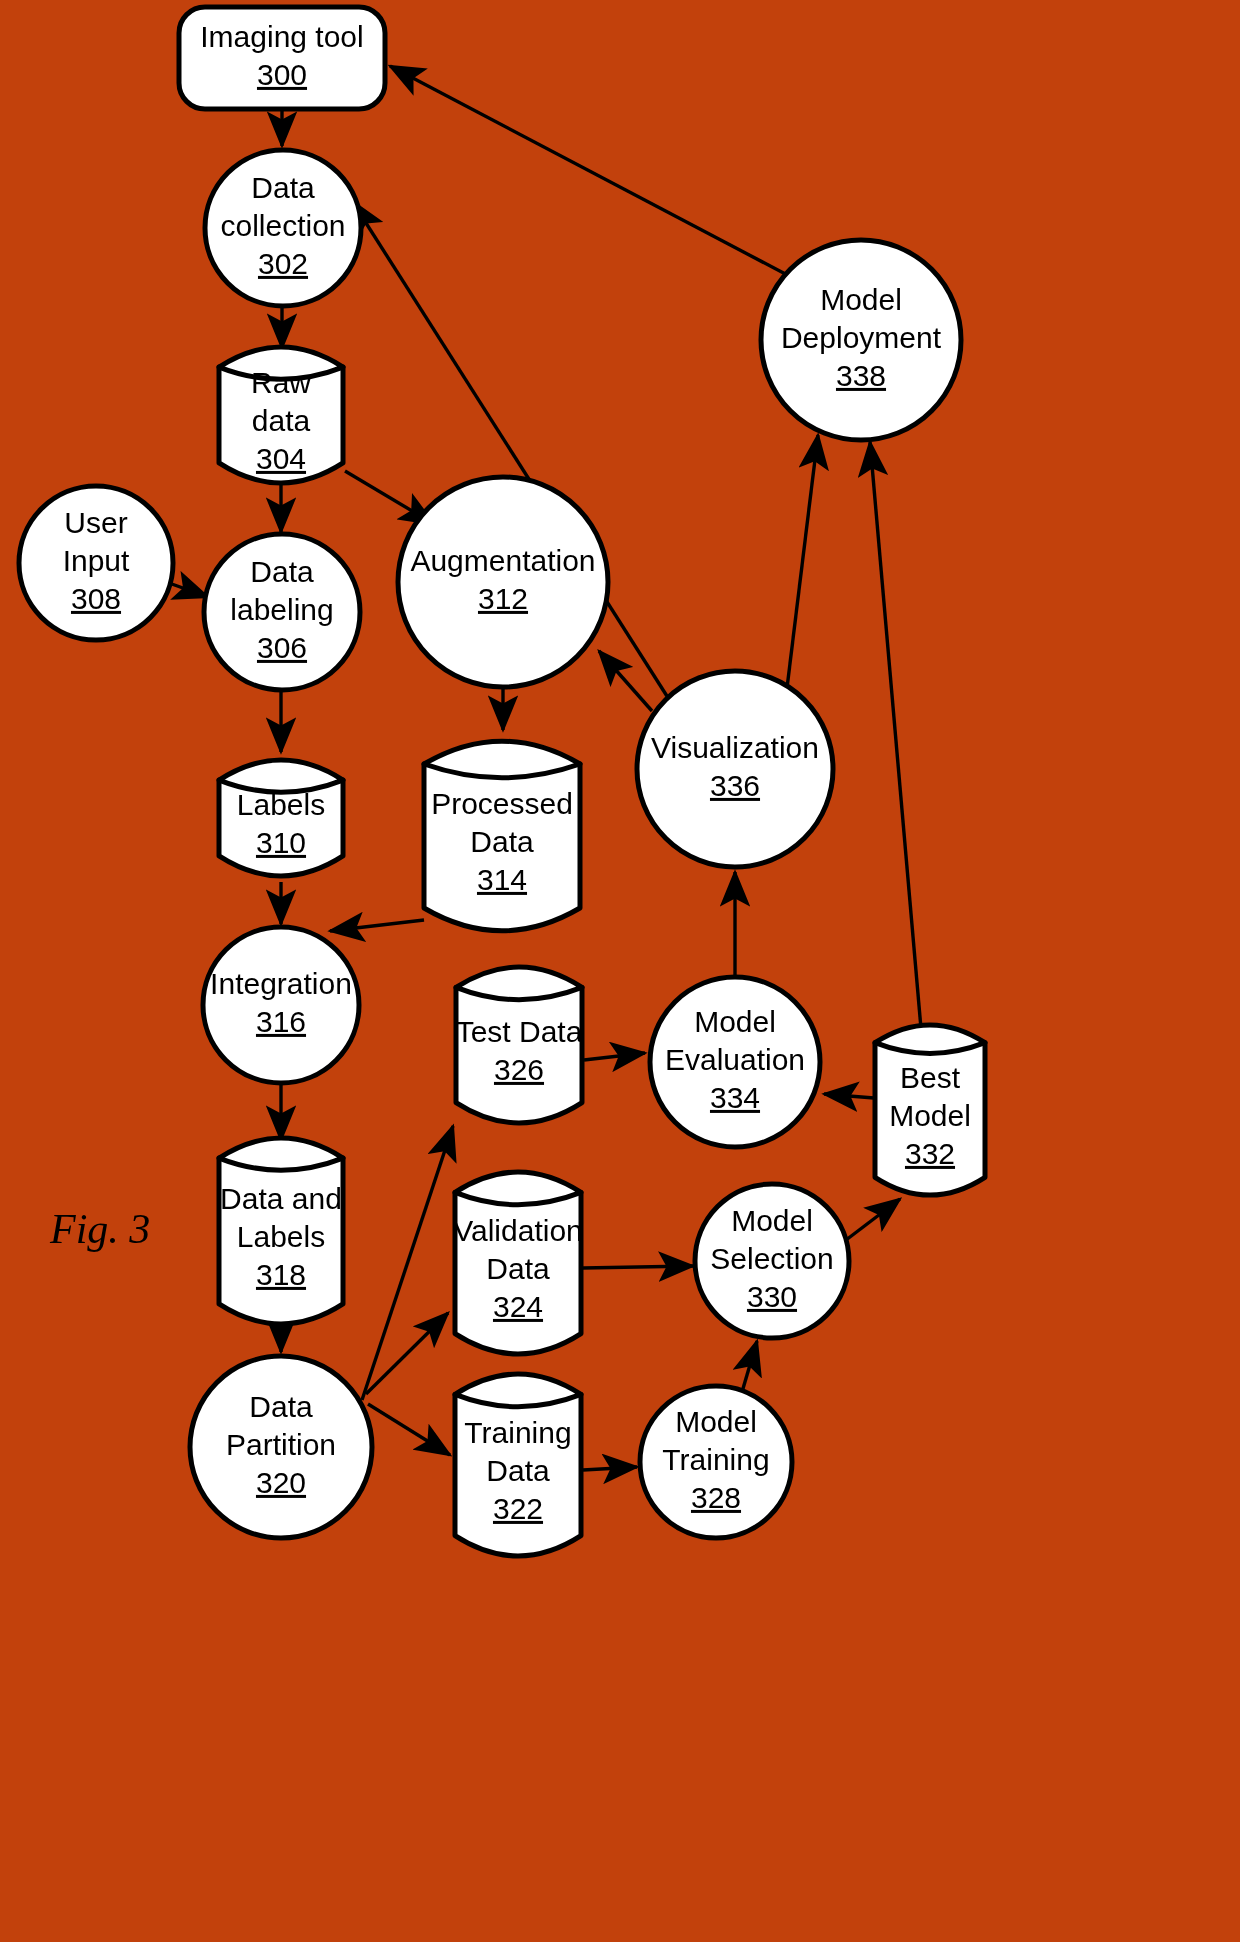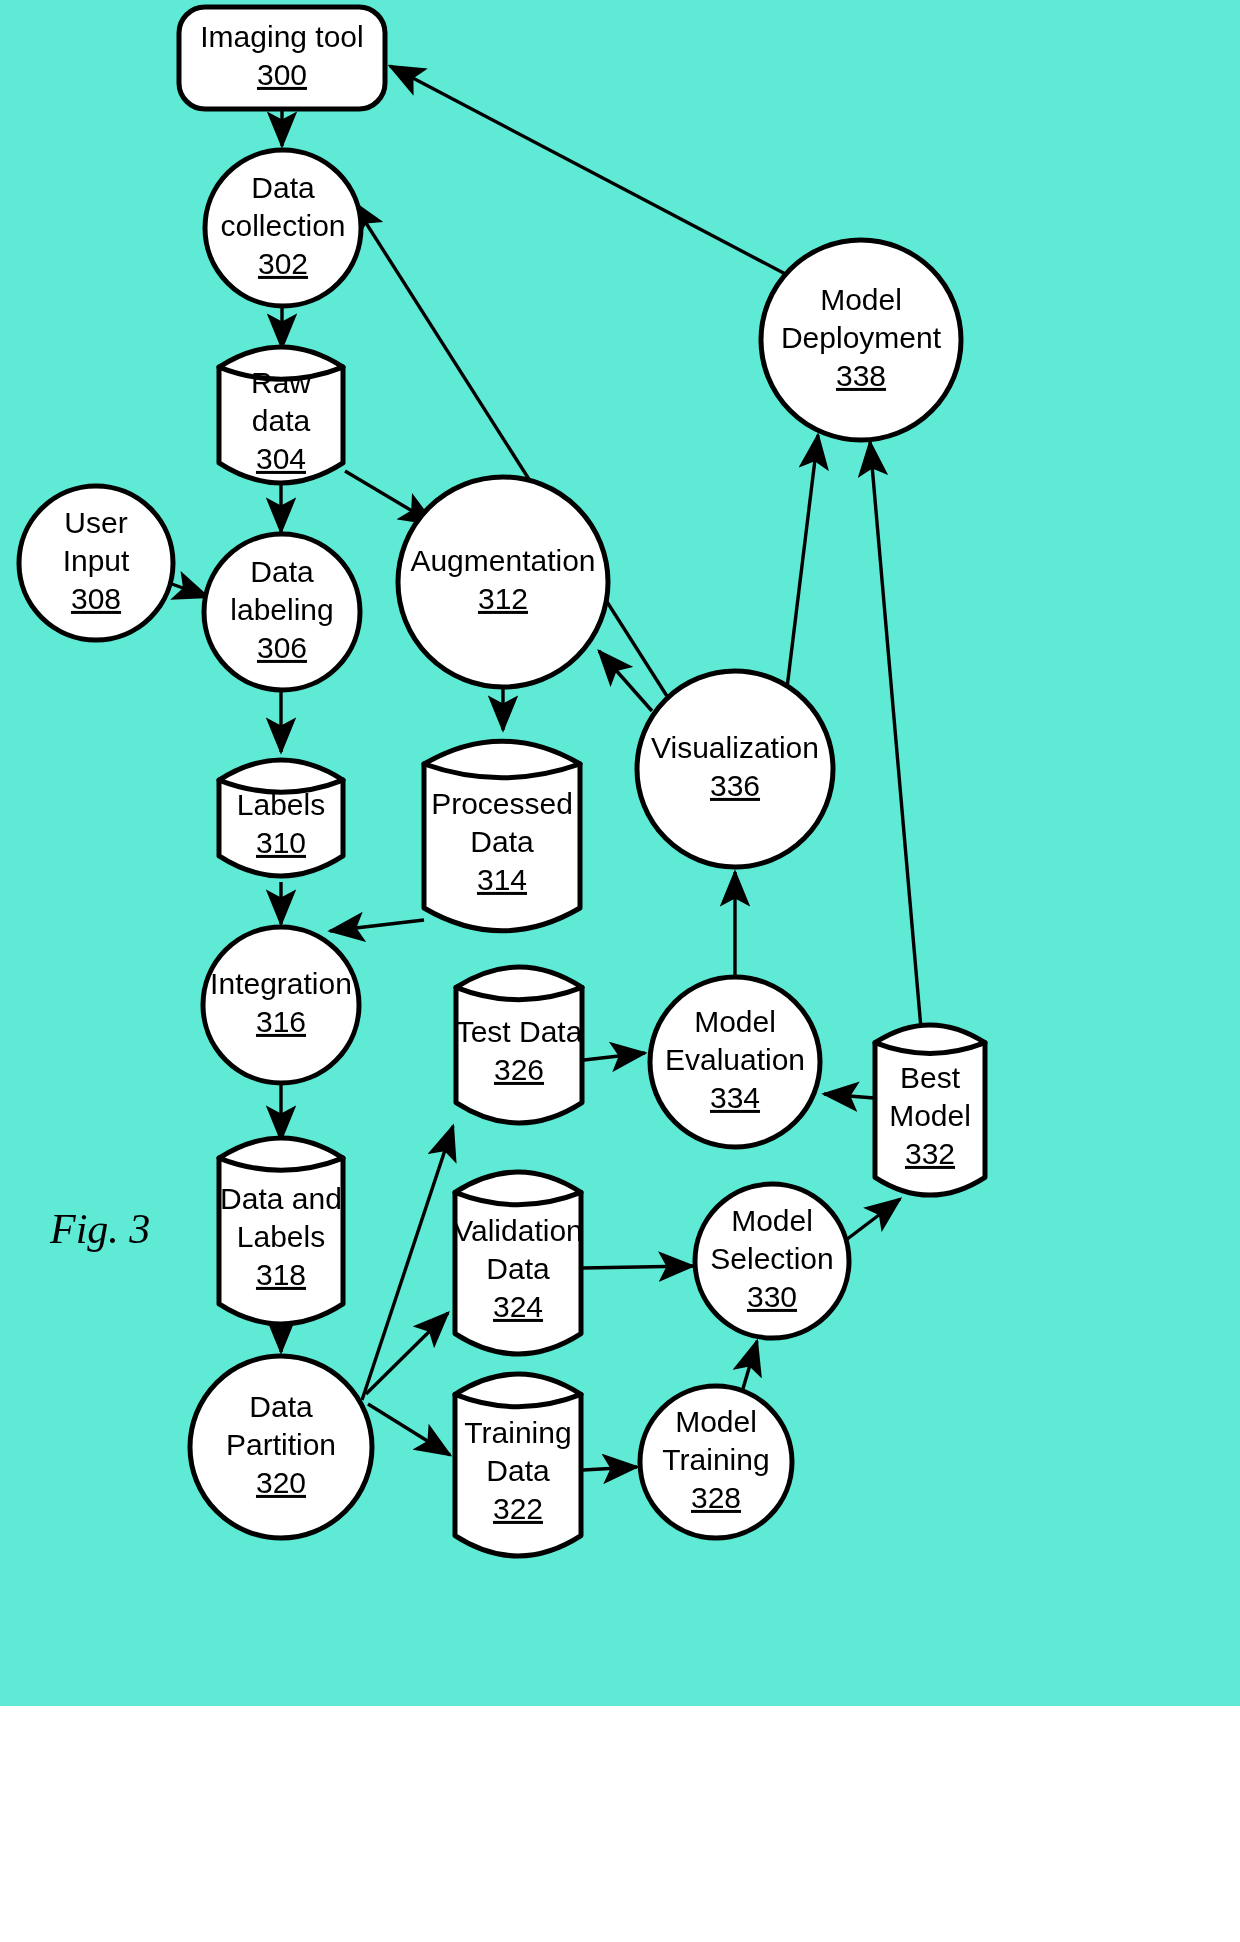--- a/index.html
+++ b/index.html
@@ -9,22 +9,22 @@
   }
   body {
     width: 1240px;
     height: 1942px;
     font-family: "Liberation Sans", sans-serif;
     overflow: hidden;
   }
   #figure-root {
     position: relative;
     width: 1240px;
-    height: 1706px;
-    background: #5eead4;
+    height: 1942px;
+    background: #c2410c;
   }
   svg#flowchart {
     display: block;
     width: 1240px;
     height: 1942px;
   }
   .node-shape {
     fill: #ffffff;
     stroke: #000000;
     stroke-width: 5;

